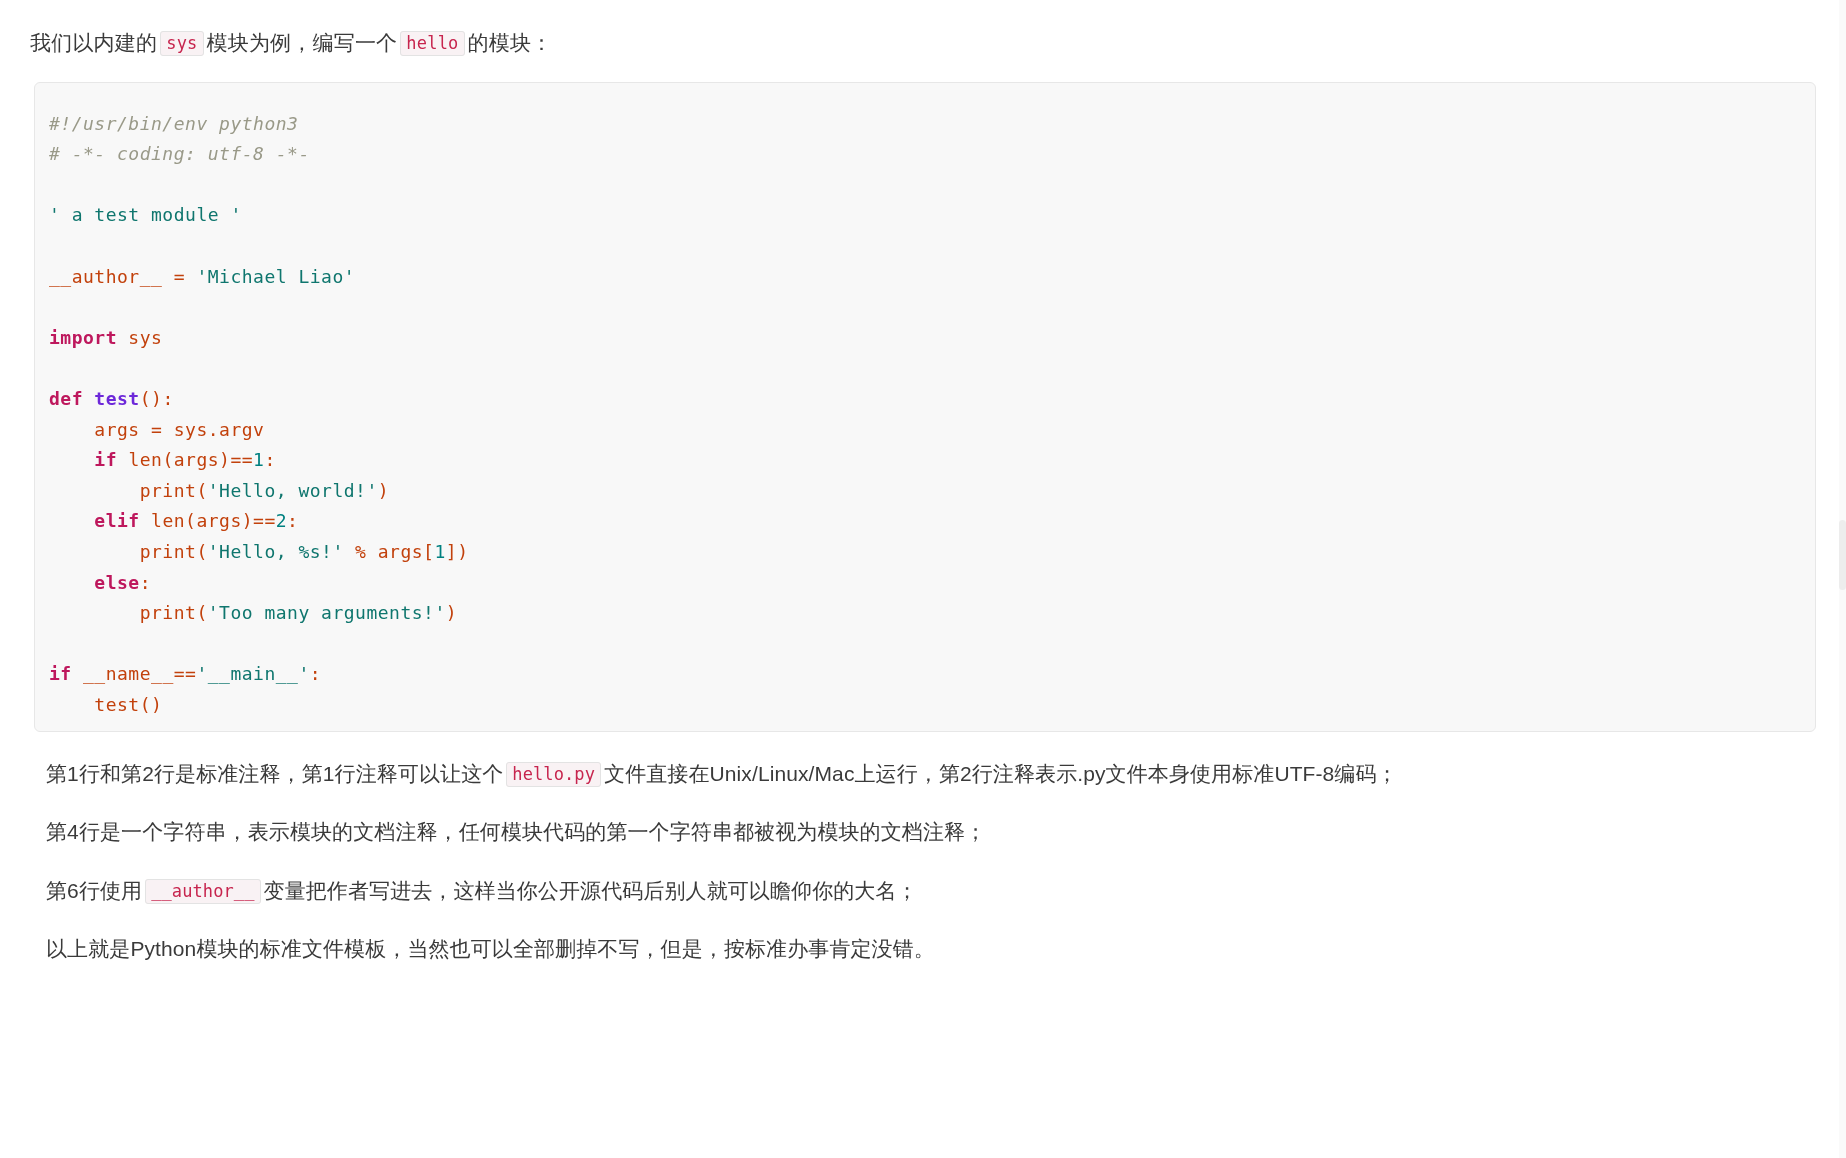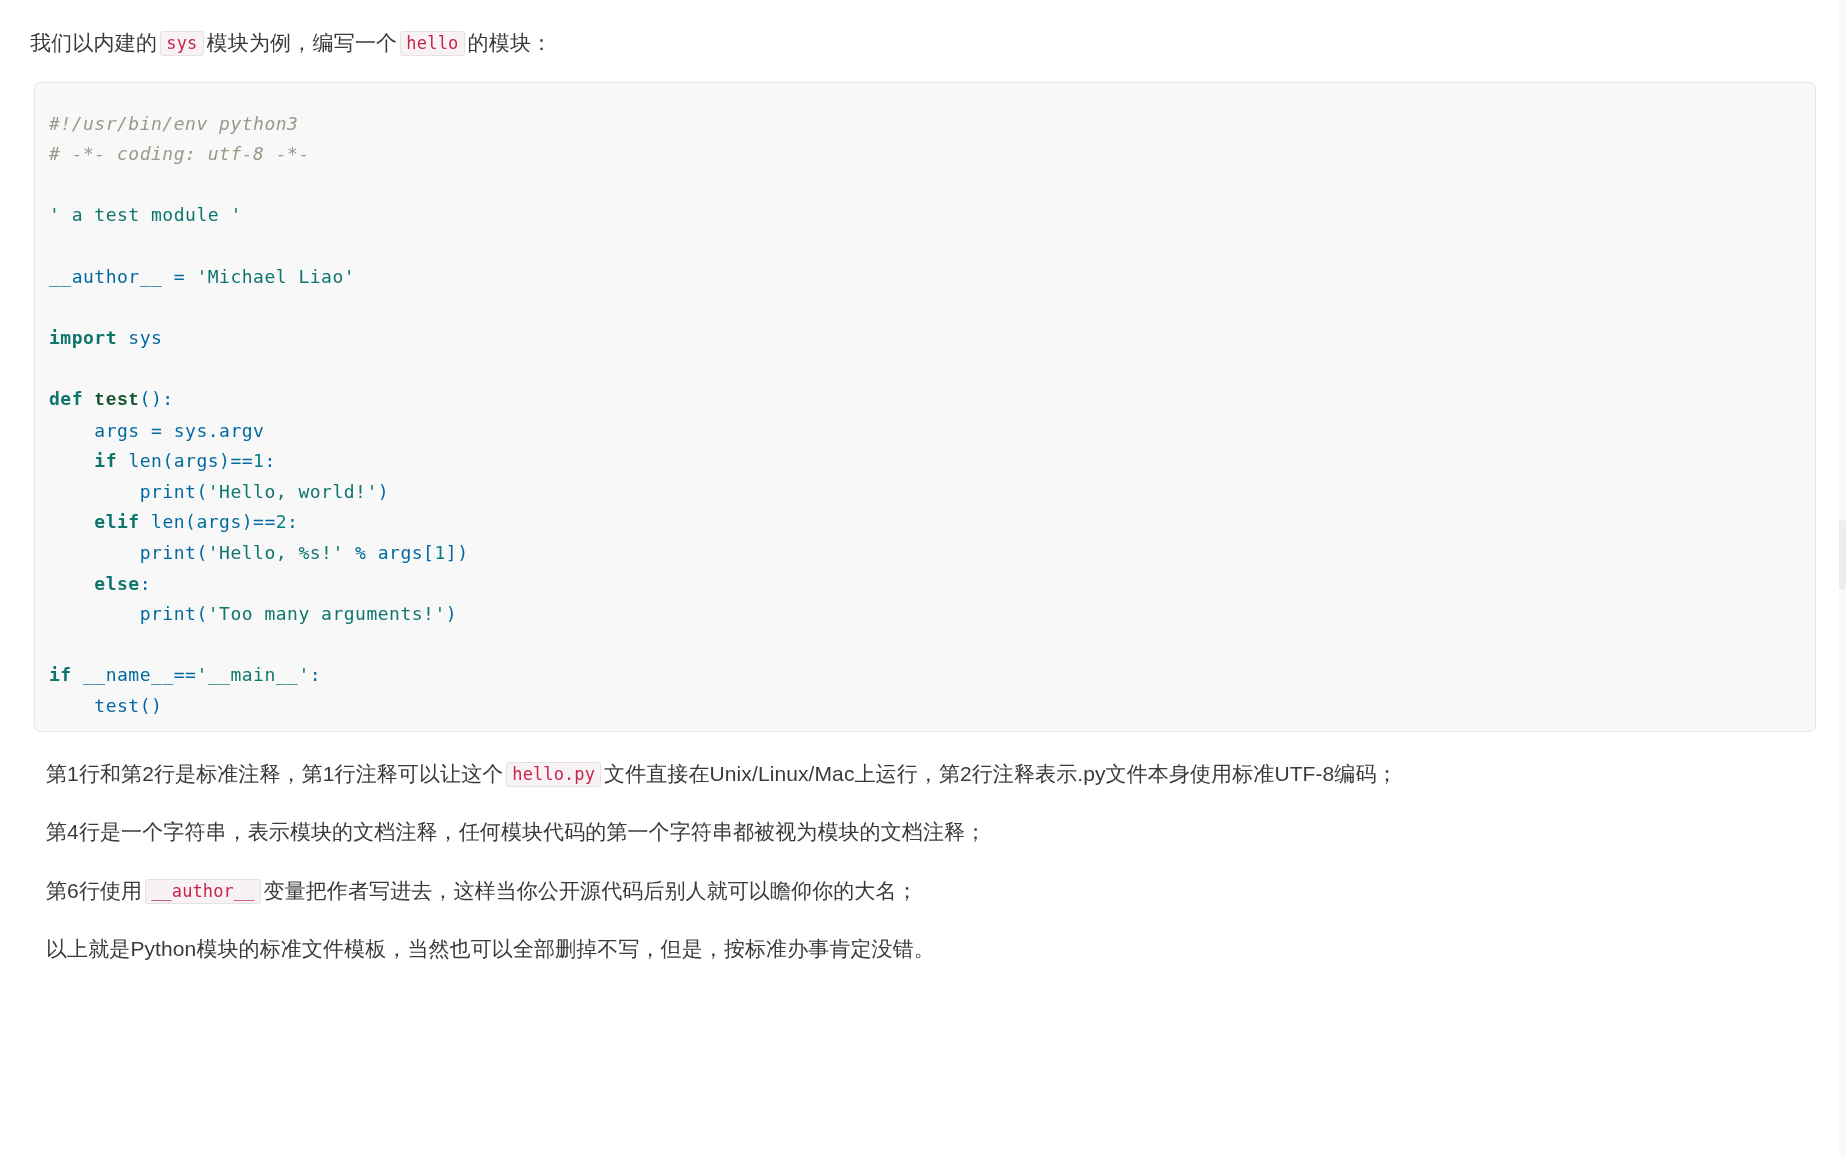--- a/index.html
+++ b/index.html
@@ -64,24 +64,24 @@
     font-size: 18px;
     line-height: 30.6px;
     color: #333333;
     white-space: pre;
     letter-spacing: 0.5px;
   }
   .ln { display: block; min-height: 30.6px; }
 
   .tok-comment { color: #999988; font-style: italic; }
   .tok-string  { color: #0f766e; }
-  .tok-keyword { color: #0f766e; font-weight: bold; }
-  .tok-func    { color: #14532d; font-weight: bold; font-family: Liberation Mono, monospace; }
+  .tok-keyword { color: #be185d; font-weight: bold; }
+  .tok-func    { color: #6d28d9; font-weight: bold; }
   .tok-number  { color: #008080; }
-  .tok-plain   { color: #0369a1; }
+  .tok-plain   { color: #c2410c; }
 
   
   .para {
     font-size: 21px;
     line-height: 1.55;
     color: #3a3a3a;
     padding: 0 16px 0 16px;
     margin-top: 26px;
     letter-spacing: 0.1px;
     white-space: nowrap;

